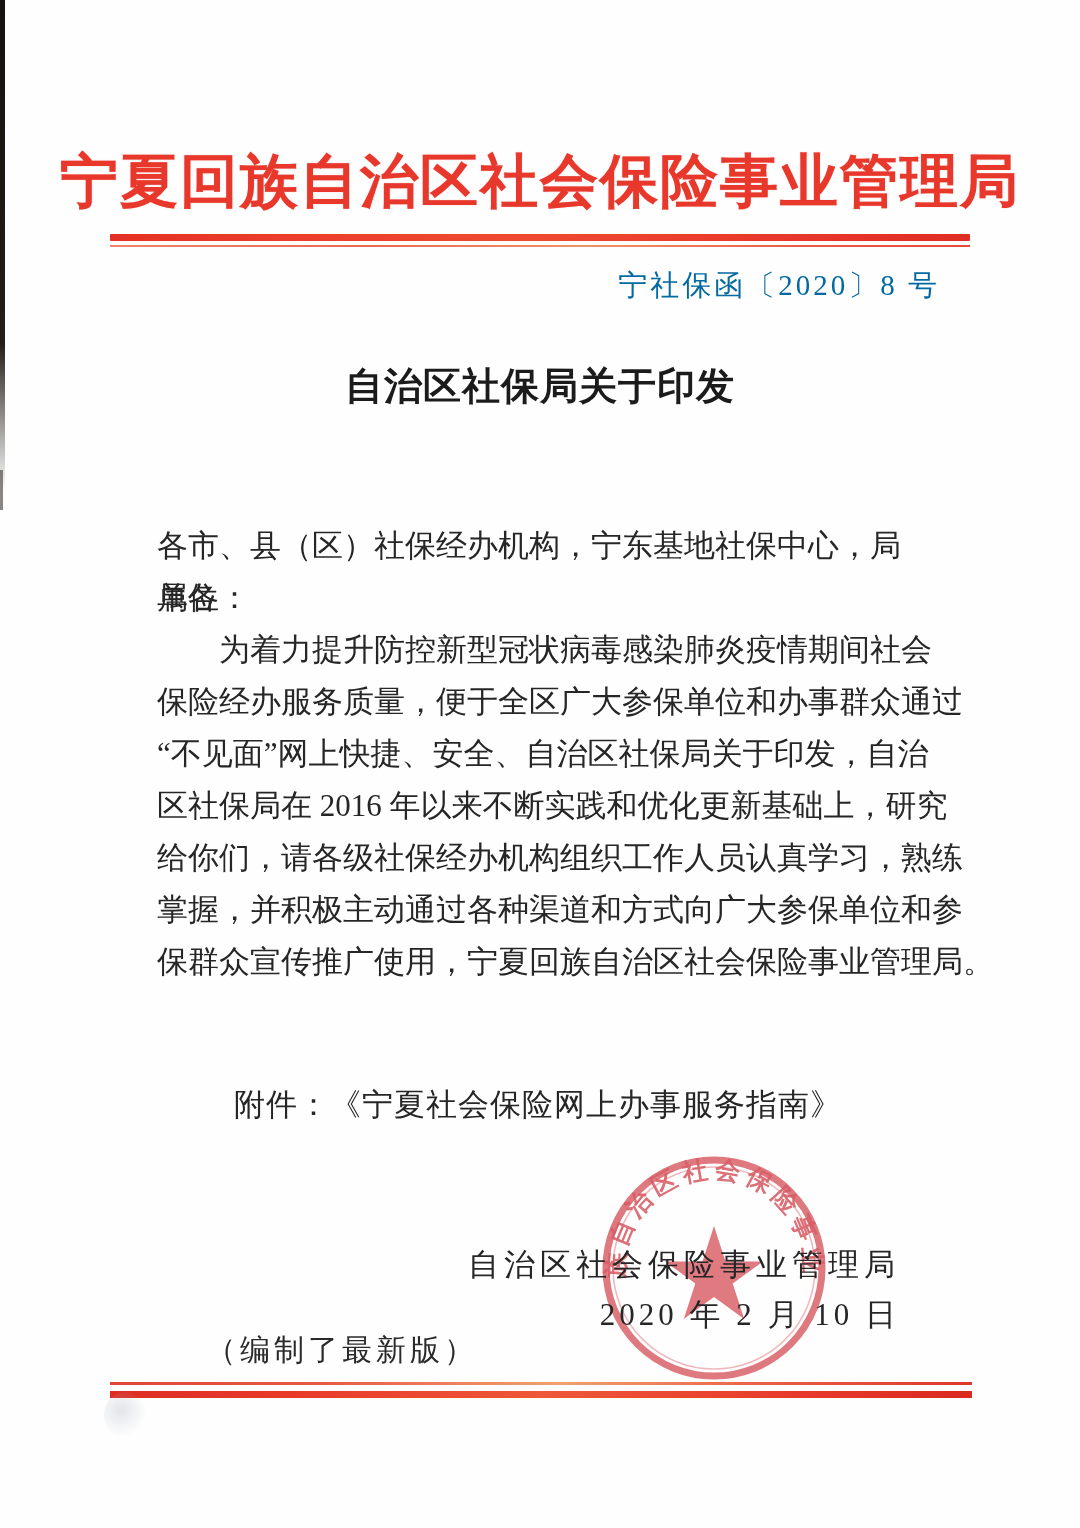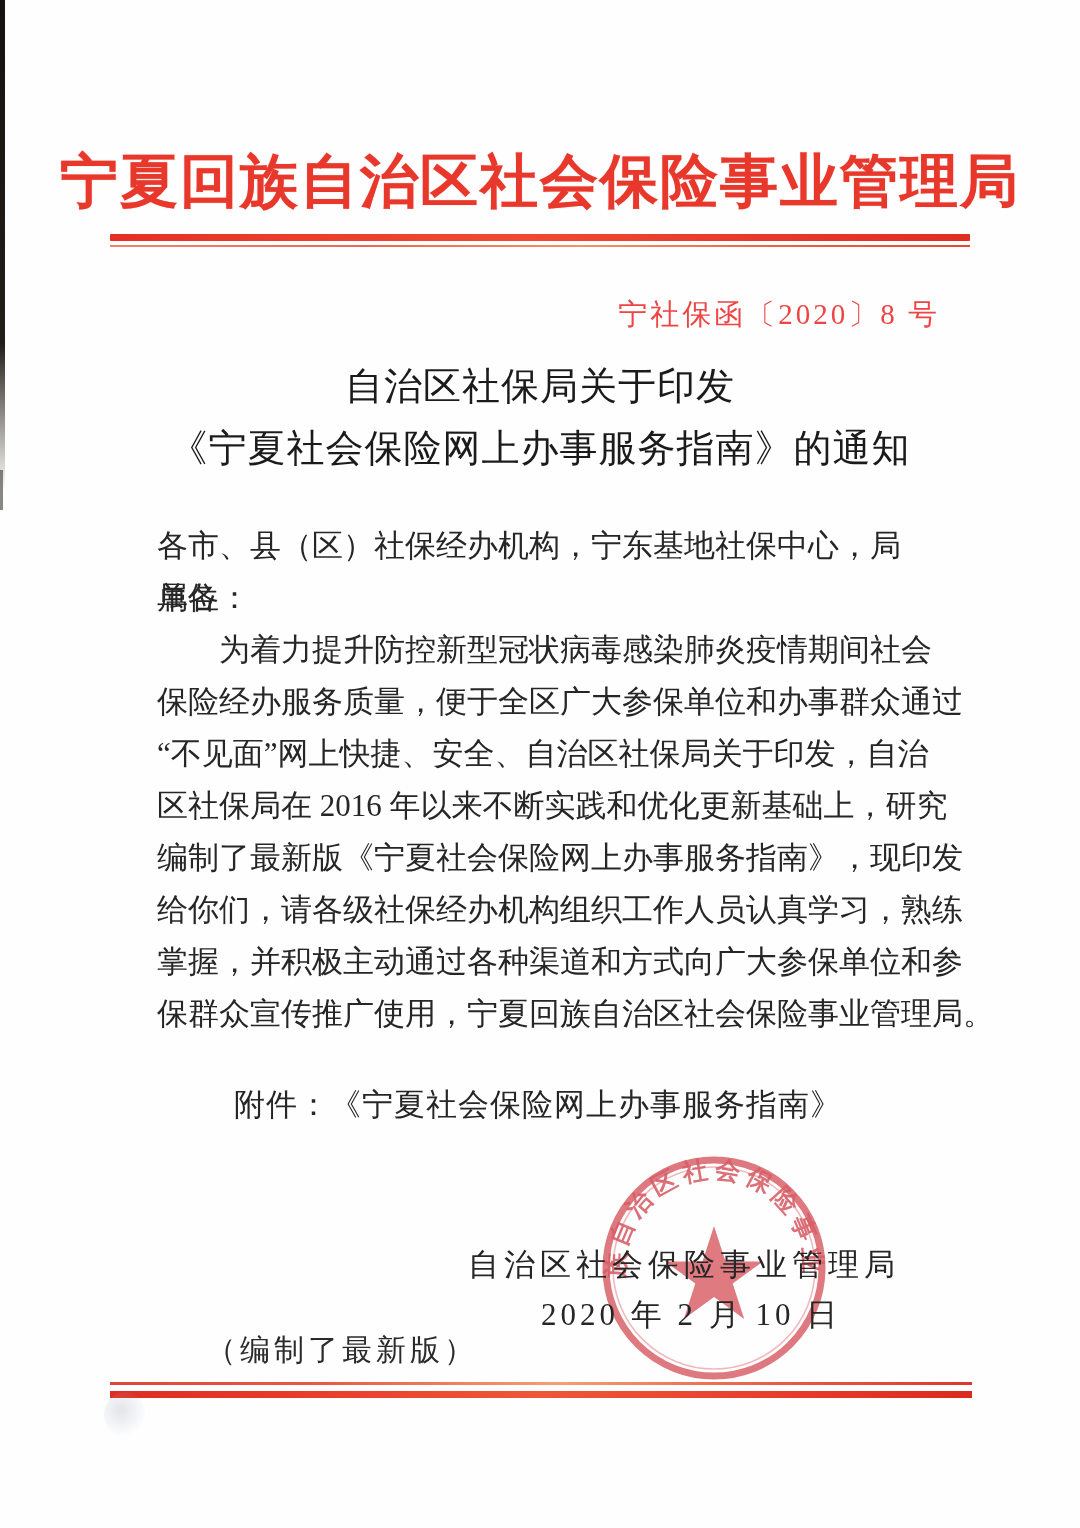--- a/index.html
+++ b/index.html
@@ -71,36 +71,35 @@
     opacity: .95;
   }
 
   
   .doc-number {
     position: absolute;
     top: 266px;
     right: 140px;
     font-family: "Liberation Serif", "DejaVu Serif", serif;
     font-size: 29px;
-    color: #ef4444;
+    color: #0369a1;
     letter-spacing: 3px;
     white-space: nowrap;
-    margin-top: 29px;
   }
 
   
   .doc-title {
     position: absolute;
     left: 0; right: 0;
     top: 356px;
     text-align: center;
   }
   .doc-title-line {
     font-family: "Liberation Serif", "DejaVu Serif", serif;
-    font-weight: 400;
+    font-weight: 700;
     font-size: 38px;
     color: #1b1b1b;
     line-height: 1.62;
     letter-spacing: 1px;
     white-space: nowrap;
   }
 
   
   .body-block {
     position: absolute;
@@ -154,20 +153,21 @@
     white-space: nowrap;
   }
   .sig-date {
     font-family: "Liberation Serif", "DejaVu Serif", serif;
     font-size: 31px;
     color: #262626;
     letter-spacing: 4px;
     line-height: 50px;
     white-space: nowrap;
     padding-left: 14px;
+    text-align: right;
   }
 
   
   .seal {
     position: absolute;
     left: 598px;
     top: 1152px;
     width: 232px;
     height: 232px;
     z-index: 2;
@@ -230,21 +230,20 @@
   <div class="rule-wrap-top">
     <div class="rule-thick"></div>
     <div class="rule-gap"></div>
     <div class="rule-thin"></div>
   </div>
 
   <div class="doc-number">宁社保函〔2020〕8 号</div>
 
   <div class="doc-title">
     <div class="doc-title-line">自治区社保局关于印发</div>
-    <div class="doc-title-line">《宁夏社会保险网上办事服务指南》的通知</div>
   </div>
 
   <div class="body-block">
 
     <div class="body-line justify">
       <span>各市、县（区）社保经办机构，宁东基地社保中心，局属各</span>
     </div>
     <div class="body-line">
       <span>单位：</span>
     </div>
@@ -253,23 +252,20 @@
       <span>为着力提升防控新型冠状病毒感染肺炎疫情期间社会</span>
     </div>
     <div class="body-line">
       <span>保险经办服务质量，便于全区广大参保单位和办事群众通过</span>
     </div>
     <div class="body-line">
       <span>“不见面”网上快捷、安全、自治区社保局关于印发，自治</span>
     </div>
     <div class="body-line">
       <span>区社保局在 2016 年以来不断实践和优化更新基础上，研究</span>
-    </div>
-    <div class="body-line">
-      <span>编制了最新版《宁夏社会保险网上办事服务指南》，现印发</span>
     </div>
     <div class="body-line">
       <span>给你们，请各级社保经办机构组织工作人员认真学习，熟练</span>
     </div>
     <div class="body-line">
       <span>掌握，并积极主动通过各种渠道和方式向广大参保单位和参</span>
     </div>
     <div class="body-line">
       <span>保群众宣传推广使用，宁夏回族自治区社会保险事业管理局。</span>
     </div>

